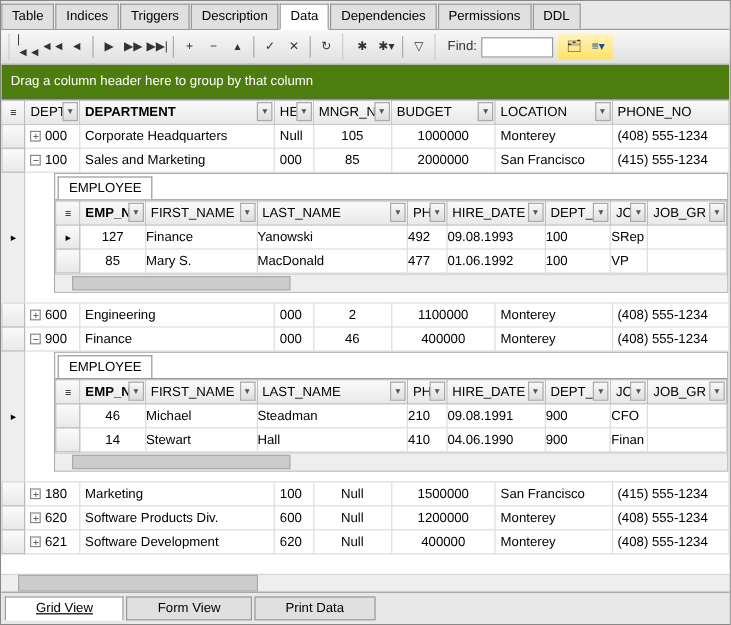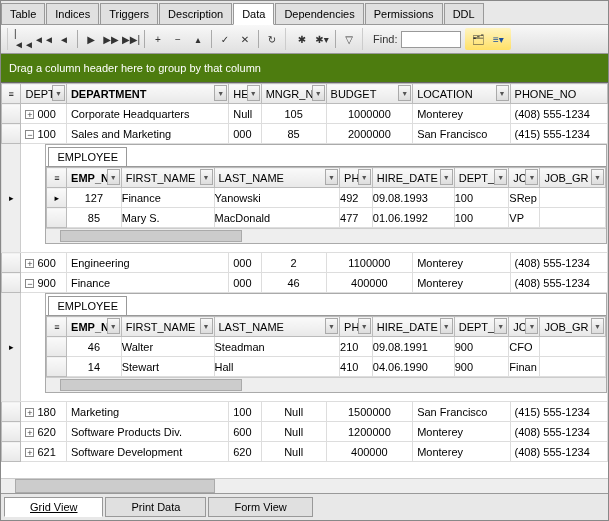--- a/index.html
+++ b/index.html
@@ -218,21 +218,21 @@
                         <th class="" style="width:75px;">HIRE_DATE<span class="dd">▼</span></th>
                         <th class="" style="width:50px;">DEPT_<span class="dd">▼</span></th>
                         <th class="" style="width:25px;">JC<span class="dd">▼</span></th>
                         <th class="" style="width:60px;">JOB_GR<span class="dd">▼</span></th>
                       </tr>
                     </thead>
                     <tbody>
                       <tr>
                         <td class="rowhdr"></td>
                         <td class="num">46</td>
-                        <td>Walter</td>
+                        <td>Michael</td>
                         <td>Steadman</td>
                         <td>210</td>
                         <td>09.08.1991</td>
                         <td>900</td>
                         <td>CFO</td>
                         <td></td>
                       </tr>
                       <tr>
                         <td class="rowhdr"></td>
                         <td class="num">14</td>
@@ -283,16 +283,16 @@
         </tbody>
     </table>
   </div>
 
   <div class="hscroll">
       <div class="thumb"></div>
     </div>
 
   <div class="btabs" id="bottom-tabs">
       <div class="btab active"><u>Grid View</u></div>
+      <div class="btab">Form View</div>
       <div class="btab">Print Data</div>
-      <div class="btab">Form View</div>
     </div>
 </div>
 
 </body></html>

